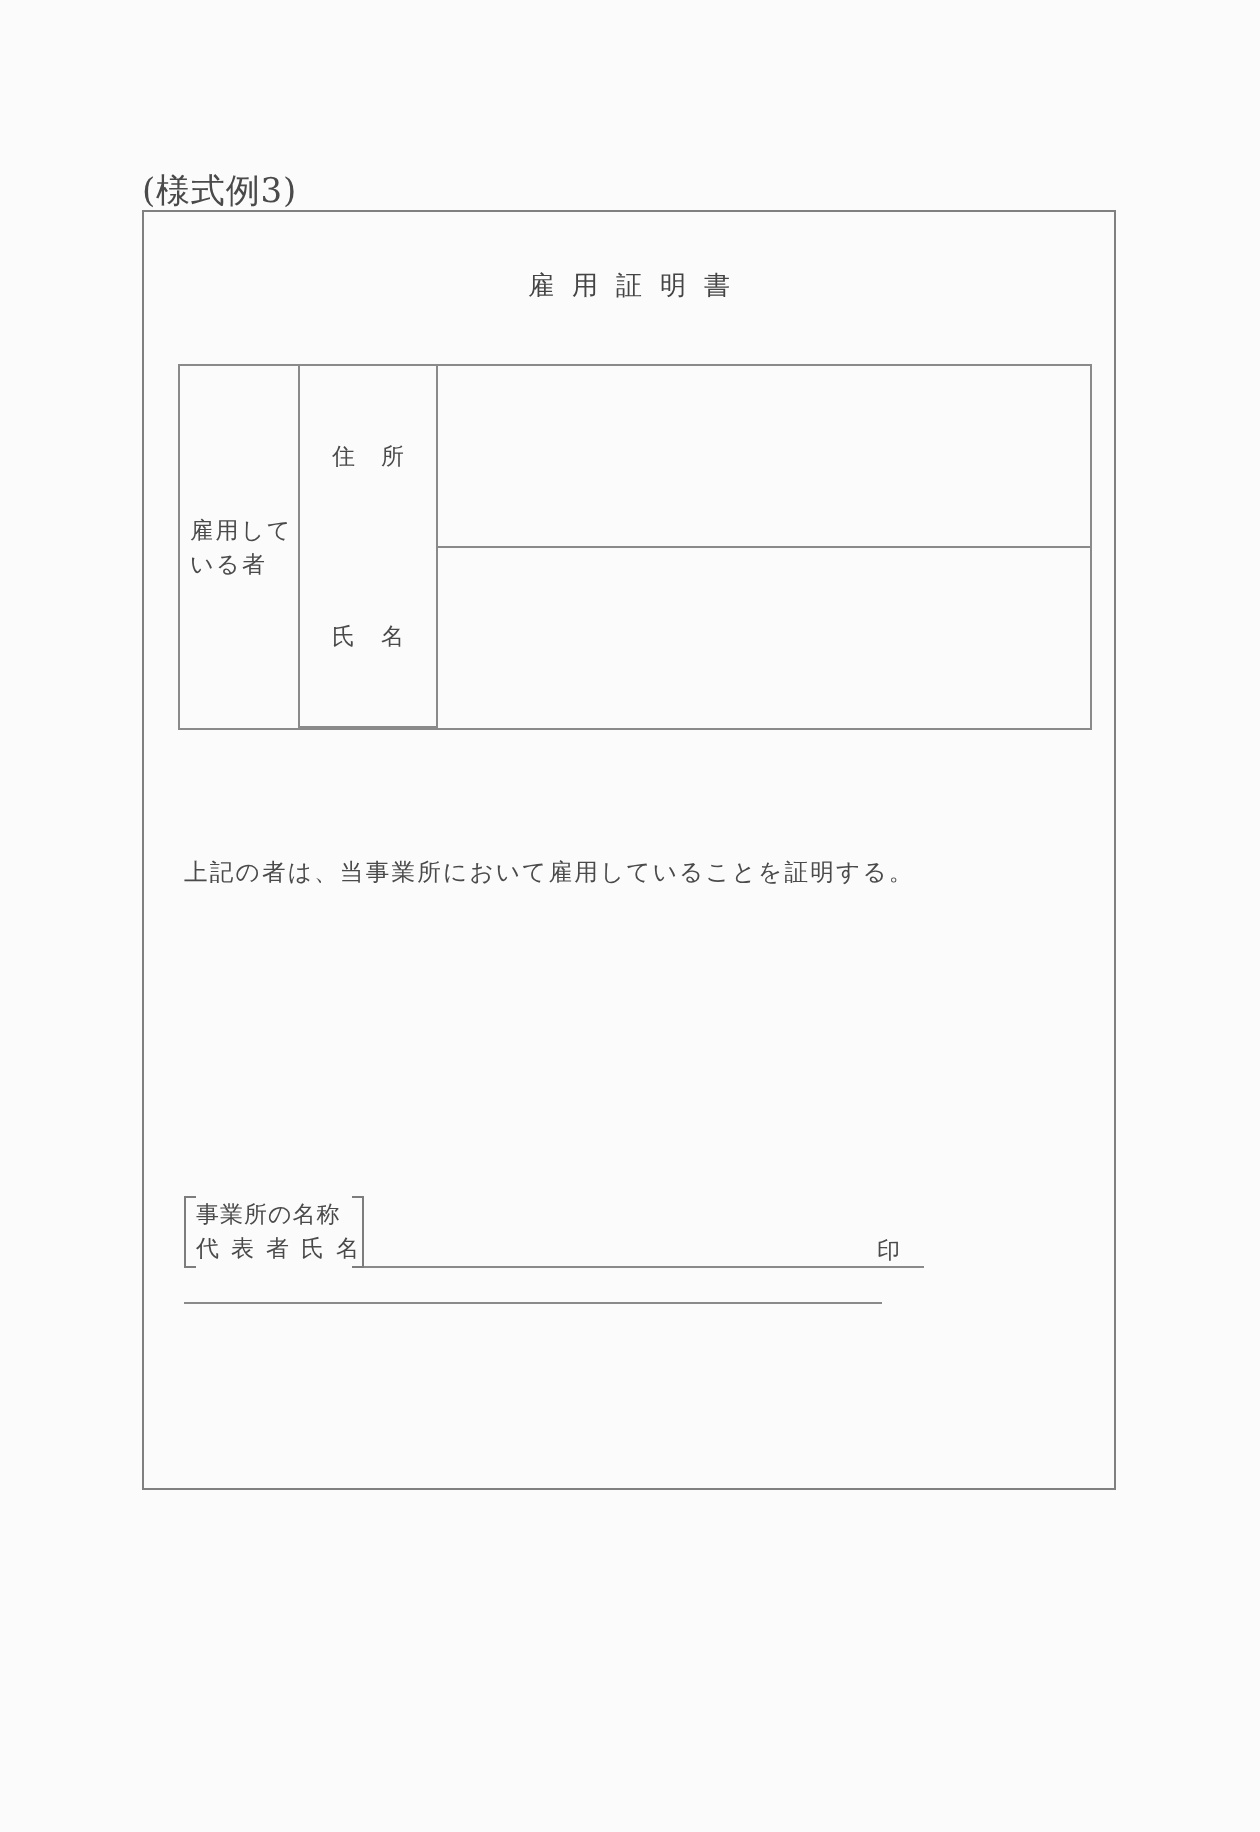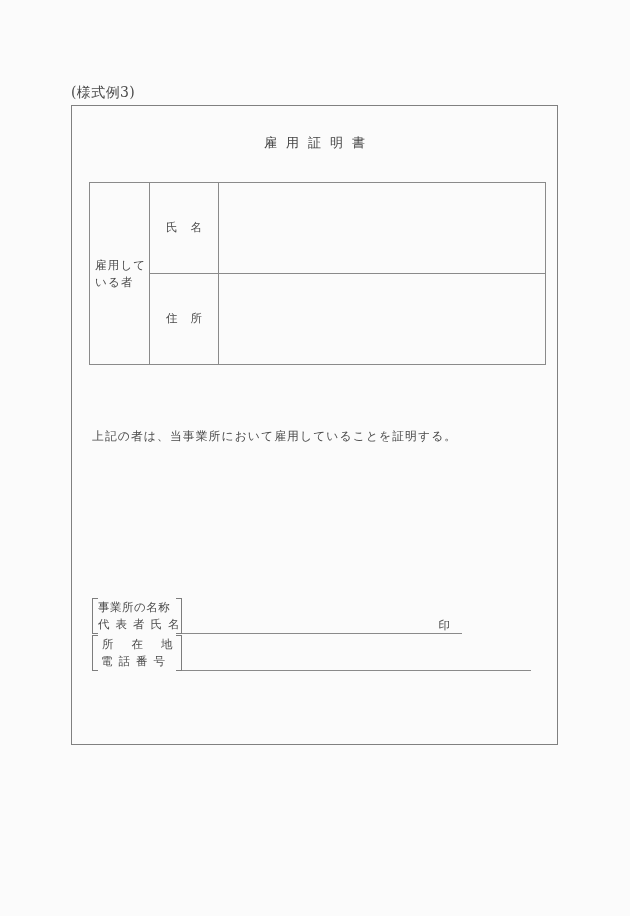--- a/index.html
+++ b/index.html
@@ -15,21 +15,21 @@
     color: #4a4a4a;
     position: relative;
     overflow: hidden;
   }
 
   
   .form-number {
     position: absolute;
     left: 71px;
     top: 84px;
-    font-size: 14px;
+    font-size: 17px;
     letter-spacing: 0.4px;
     color: #4a4a4a;
     white-space: nowrap;
   }
 
   
   .sheet-frame {
     position: absolute;
     left: 71px;
     top: 105px;
@@ -245,25 +245,25 @@
   <div class="doc-title">雇用証明書</div>
 
   <div class="employee-table">
 
     <div class="col-subject">
       <div class="subject-label">雇用して
 いる者</div>
     </div>
 
     <div class="col-labels">
+      <div class="label-cell">
+        <span class="txt">住所</span>
+      </div>
       <div class="label-cell top">
         <span class="txt">氏名</span>
-      </div>
-      <div class="label-cell">
-        <span class="txt">住所</span>
       </div>
     </div>
 
     <div class="col-values">
       <div class="value-cell top"></div>
       <div class="value-cell"></div>
     </div>
 
   </div>
 
@@ -278,24 +278,16 @@
       <div class="row">
         <span class="spread-4">代表者氏名</span>
       </div>
     </div>
     <div class="sig-rule org">
       <span class="seal-mark">印</span>
     </div>
   </div>
 
   <div class="sig-block addr">
-    <div class="bracket">
-      <div class="row">
-        <span class="spread-3">所在地</span>
-      </div>
-      <div class="row">
-        <span class="spread-tel">電話番号</span>
-      </div>
-    </div>
     <div class="sig-rule addr"></div>
   </div>
 
 </div>
 
 </body></html>

